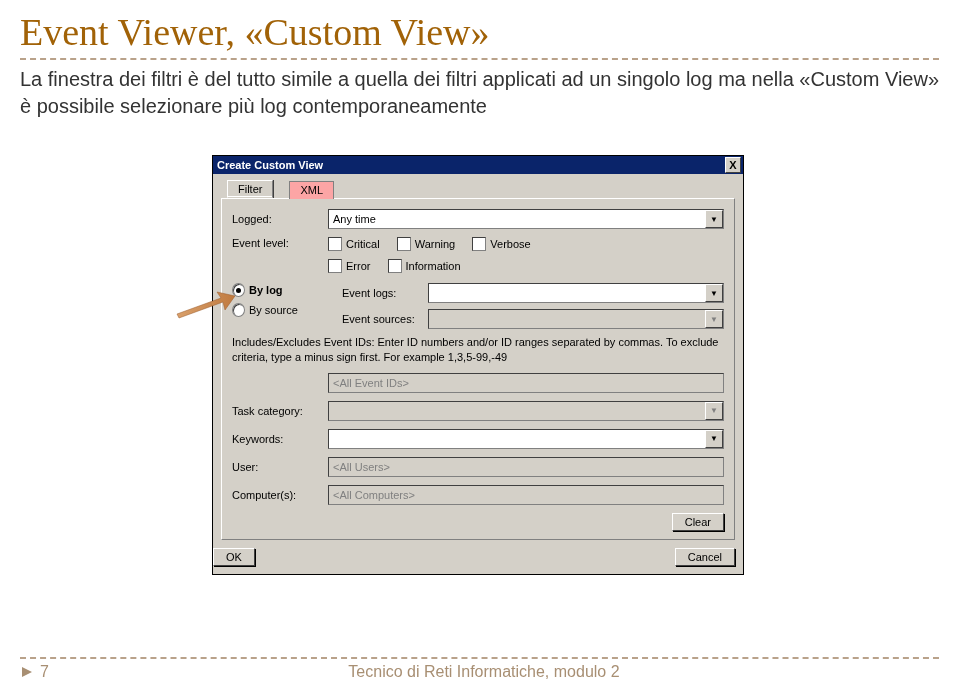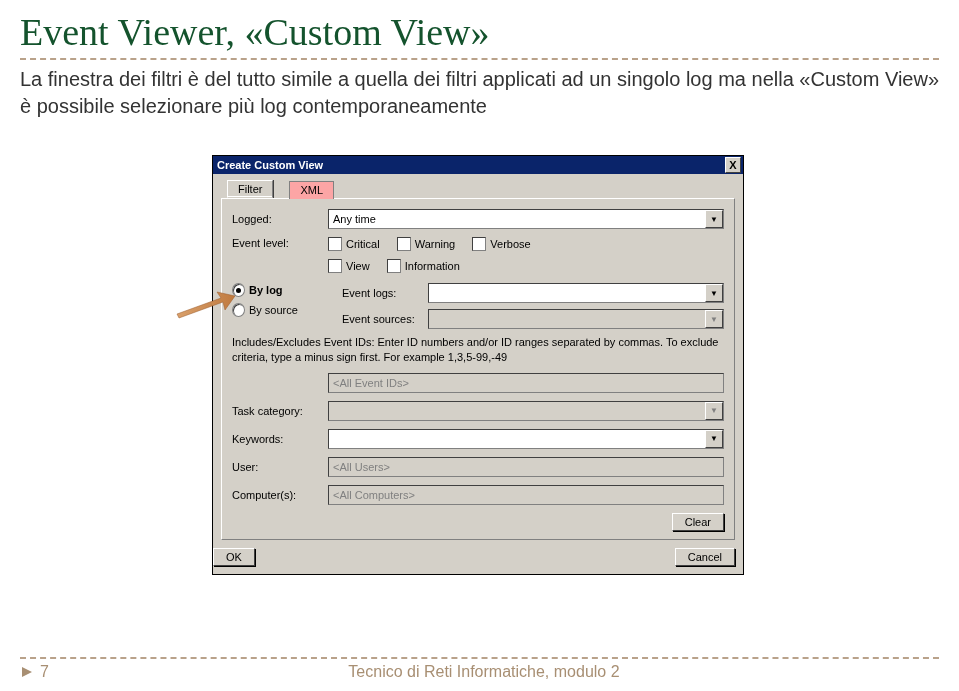--- a/index.html
+++ b/index.html
@@ -7,21 +7,21 @@
     width: 959px;
     height: 691px;
     background: #ffffff;
     font-family: Arial, Helvetica, sans-serif;
     position: relative;
     overflow: hidden;
   }
   .slide-title {
     font-family: Georgia, 'Times New Roman', serif;
     font-size: 38px;
-    color: #14532d;
+    color: #a16207;
     margin: 10px 0 4px 20px;
   }
   .dashed-line {
     border-top: 2px dashed #b9a28a;
     margin: 4px 20px 6px 20px;
   }
   .desc {
     font-size: 20px;
     color: #333;
     margin: 4px 20px 8px 20px;
@@ -215,21 +215,21 @@
               <span>Warning</span>
             </span>
           <span class="cb-item">
               <span class="checkbox"></span>
               <span>Verbose</span>
             </span>
         </div>
         <div>
           <span class="cb-item">
               <span class="checkbox"></span>
-              <span>View</span>
+              <span>Error</span>
             </span>
           <span class="cb-item">
               <span class="checkbox"></span>
               <span>Information</span>
             </span>
         </div>
       </div>
     </div>
 
     <div class="two-cols" style="margin-top:4px;">

